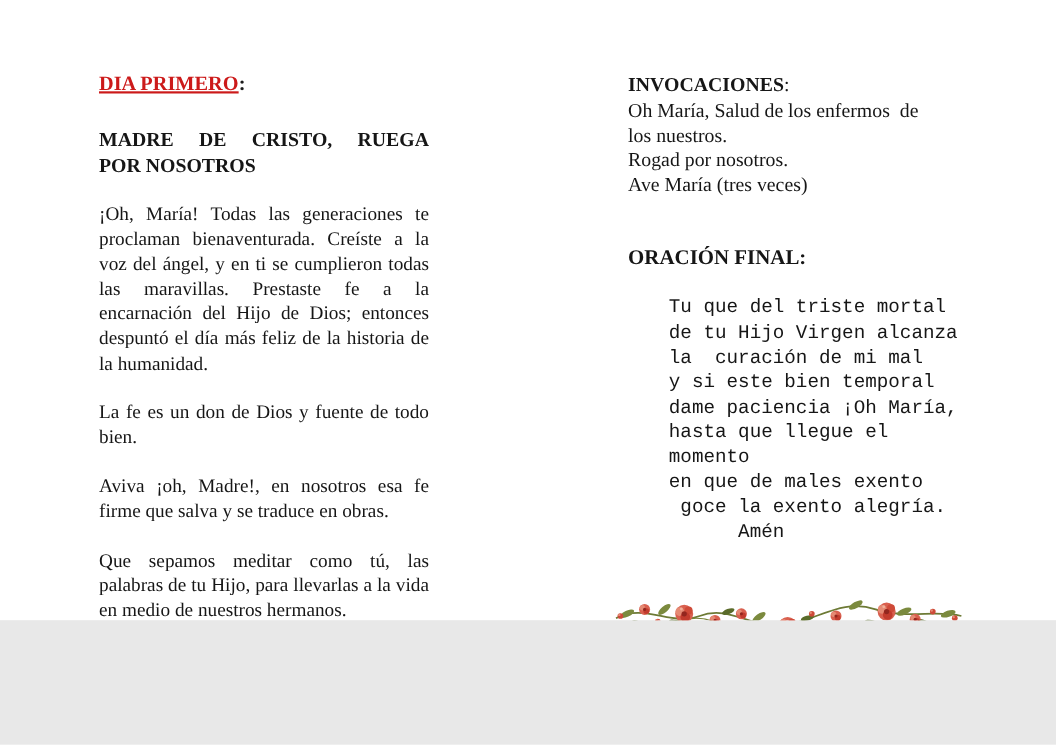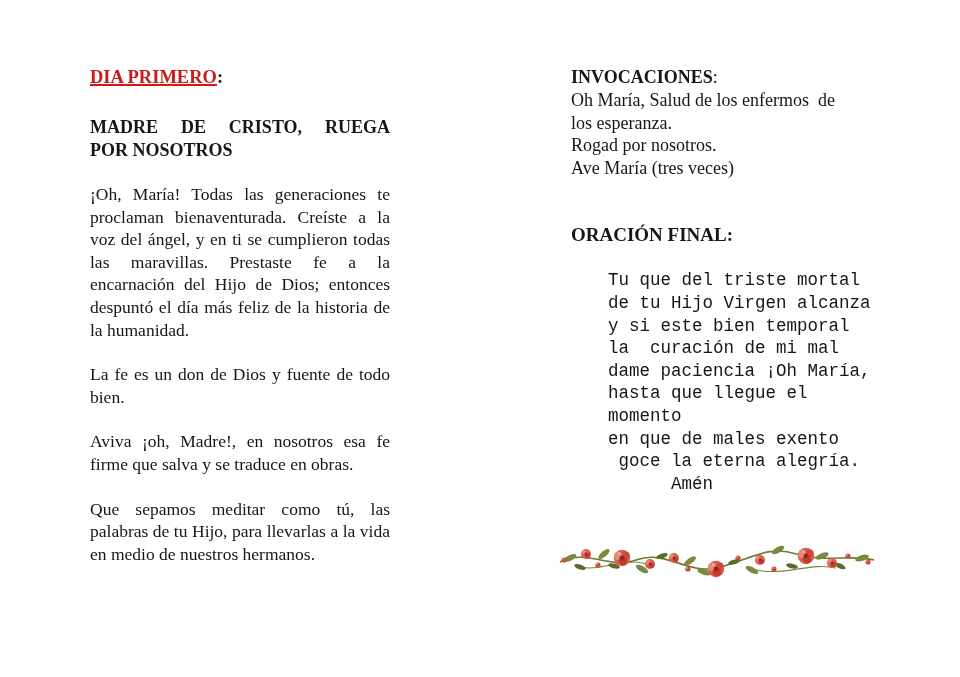--- a/index.html
+++ b/index.html
@@ -1,18 +1,18 @@
 <!DOCTYPE html>
 <html><head>
 <meta charset="utf-8">
 <style>
   html,body{margin:0;padding:0;background:#e8e8e8;}
   .page{
     position:relative;
-    width:960px;height:677px;
+    width:960px;height:564px;
     background:#ffffff;
     font-family:"Liberation Serif","DejaVu Serif",serif;
     color:#161616;
     overflow:hidden;
   }
   .col{position:absolute;top:66px;}
   .col-left{left:90px;width:300px;}
   .col-right{left:571px;width:310px;}
 
   .day-title{font-size:18.5px;font-weight:bold;line-height:23px;margin:0 0 27px 0;}
@@ -56,35 +56,35 @@
     <p class="para">¡Oh, María! Todas las generaciones te proclaman bienaventurada. Creíste a la voz del ángel, y en ti se cumplieron todas las maravillas. Prestaste fe a la encarnación del Hijo de Dios; entonces despuntó el día más feliz de la historia de la humanidad.</p>
     <p class="para">La fe es un don de Dios y fuente de todo bien.</p>
     <p class="para">Aviva ¡oh, Madre!, en nosotros esa fe firme que salva y se traduce en obras.</p>
     <p class="para">Que sepamos meditar como tú, las palabras de tu Hijo, para llevarlas a la vida en medio de nuestros hermanos.</p>
   </div>
 
   <div class="col col-right">
     <div class="inv-title"><span>INVOCACIONES</span><span class="colon">:</span></div>
 
     <div class="line">Oh María, Salud de los enfermos  de</div>
-    <div class="line">los esperanza.</div>
+    <div class="line">los nuestros.</div>
     <div class="line">Rogad por nosotros.</div>
     <div class="line">Ave María (tres veces)</div>
 
     <div class="oracion-title">ORACIÓN FINAL:</div>
 
     <div class="poem">
       <div class="poem-line">Tu que del triste mortal</div>
       <div class="poem-line">de tu Hijo Virgen alcanza</div>
+      <div class="poem-line">la  curación de mi mal</div>
       <div class="poem-line">y si este bien temporal</div>
-      <div class="poem-line">la  curación de mi mal</div>
       <div class="poem-line">dame paciencia ¡Oh María,</div>
       <div class="poem-line">hasta que llegue el momento</div>
       <div class="poem-line">en que de males exento</div>
-      <div class="poem-line"> goce la eterna alegría.</div>
+      <div class="poem-line"> goce la exento alegría.</div>
       <div class="poem-line amen">Amén</div>
     </div>
   </div>
 
   <svg class="garland" width="322" height="50" viewBox="0 0 322 50" aria-hidden="true">
     <defs>
       <g id="rose-big">
         <circle r="8.2" fill="#d9604f"></circle>
         <circle cx="-4" cy="-2" r="4" fill="#e58a74"></circle>
         <circle cx="4" cy="-3" r="3.6" fill="#cf4a38"></circle>

